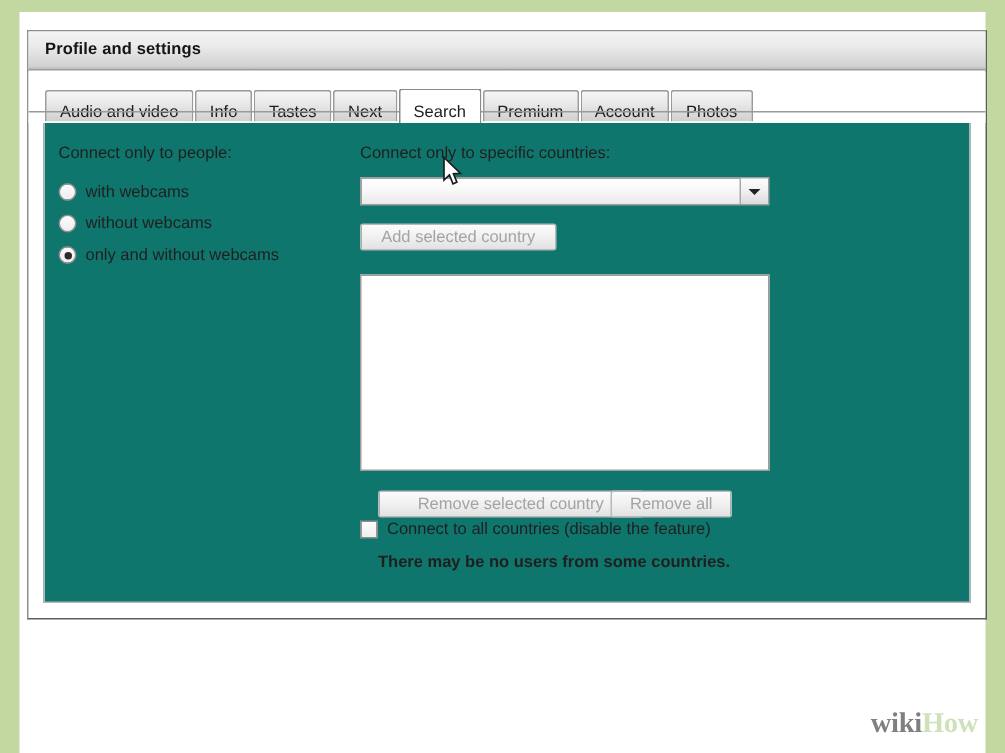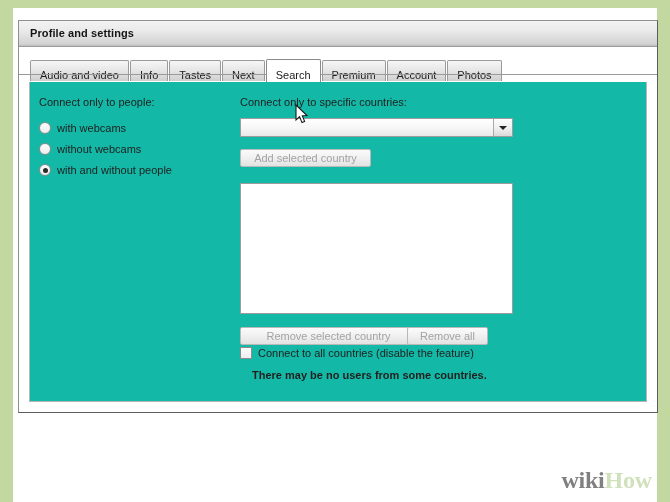--- a/index.html
+++ b/index.html
@@ -111,21 +111,21 @@
     left: 0; right: 0; top: 53px;
     height: 1px;
     background: #9a9a9a;
   }
 
   
   #content-panel {
     position: absolute;
     left: 10px; top: 61px;
     width: 618px; height: 320px;
-    background: #14b8a6;
+    background: #0f766e;
     border: 1px solid #b6b6b6;
     border-top: none;
     box-sizing: border-box;
   }
 
   .section-label {
     position: absolute;
     font-size: 11px;
     color: #1f1f1f;
     white-space: nowrap;
@@ -253,21 +253,21 @@
     width: 14px; height: 20px;
     pointer-events: none;
     z-index: 50;
   }
 
   
   #watermark {
     position: absolute;
     right: 18px; bottom: 8px;
     font-family: "Liberation Serif", serif;
-    font-size: 24px;
+    font-size: 19px;
     font-weight: bold;
     letter-spacing: -0.2px;
     z-index: 40;
     opacity: 0.85;
   }
   #wm-wiki { color: #6b6b6b; }
   #wm-how { color: #c8dbae; }
 </style>
 </head>
 <body>
@@ -303,40 +303,40 @@
           <div class="radio-row">
             <span class="radio-mark"></span>
             <span class="radio-label">with webcams</span>
           </div>
           <div class="radio-row">
             <span class="radio-mark"></span>
             <span class="radio-label">without webcams</span>
           </div>
           <div class="radio-row checked">
             <span class="radio-mark"></span>
-            <span class="radio-label">with and without people</span>
+            <span class="radio-label">only and without webcams</span>
           </div>
         </div>
     </div>
 
     <div id="right-col">
       <div class="section-label" style="left:0; top:0;">Connect only to specific countries:</div>
 
       <div id="country-combo">
         <div id="combo-value"></div>
         <div id="combo-arrow-btn">
           <span class="caret-down"></span>
         </div>
       </div>
 
       <div class="btn disabled" style="left:0; top:53px; width:131px;">Add selected country</div>
 
       <div id="country-listbox"></div>
 
-      <div class="btn disabled" style="left:0; top:231px; width:177px;">Remove selected country</div>
+      <div class="btn disabled" style="left:12px; top:231px; width:177px;">Remove selected country</div>
 
       <div class="btn disabled" style="left:167px; top:231px; width:81px;">Remove all</div>
 
       <div id="all-countries-row">
         <span class="check-mark"></span>
         <span class="radio-label">Connect to all countries (disable the feature)</span>
       </div>
 
       <div class="section-label" id="hint-text">There may be no users from some countries.</div>
     </div>

